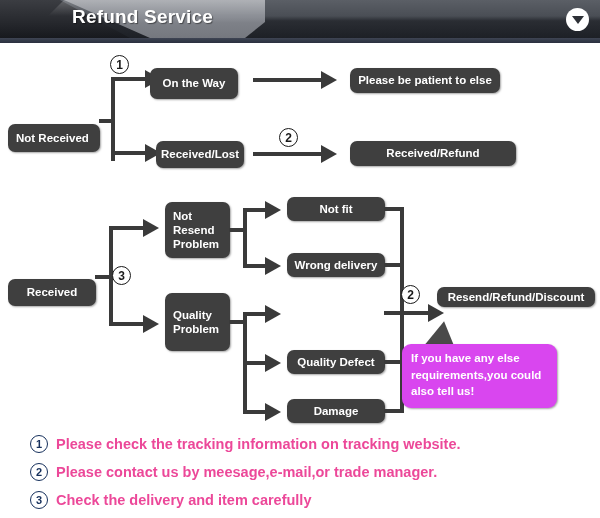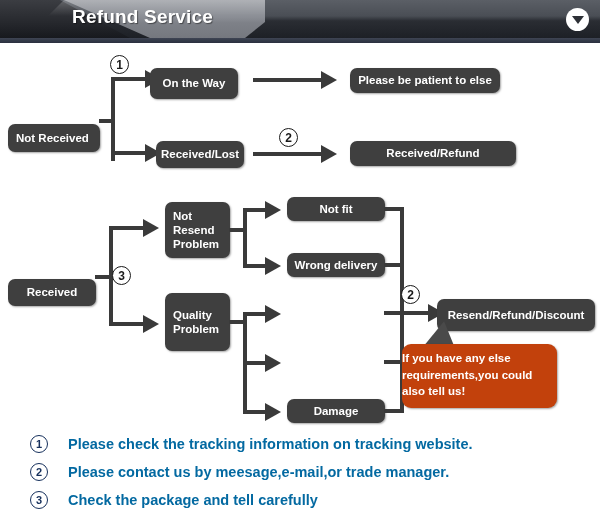--- a/index.html
+++ b/index.html
@@ -91,23 +91,23 @@
     position:absolute;width:19px;height:19px;border-radius:50%;
     border:1.6px solid #1a1a1a;background:#ffffff;
     color:#1a1a1a;font-size:12px;font-weight:bold;
     display:flex;align-items:center;justify-content:center;
     box-sizing:border-box;line-height:1;
   }
 
   
   .callout{
     position:absolute;left:402px;top:344px;width:155px;height:64px;
-    background:#c2410c;border-radius:9px;
+    background:#d946ef;border-radius:9px;
     color:#ffffff;font-weight:bold;font-size:11.5px;line-height:1.45;
-    padding:6px 0;box-sizing:border-box;
+    padding:6px 9px;box-sizing:border-box;
     box-shadow:1px 1px 2px rgba(0,0,0,.35);
   }
   .callout-tail{
     position:absolute;left:428px;top:322px;width:0;height:0;
     border-left:12px solid transparent;
     border-right:22px solid transparent;
     border-bottom:28px solid #4a4a4a;
     transform:rotate(16deg);
   }
 
@@ -115,21 +115,21 @@
   .legend{position:absolute;left:30px;top:433px;width:560px;}
   .lg-row{display:flex;align-items:center;margin-bottom:6px;height:22px;}
   .lg-num{
     width:18px;height:18px;border-radius:50%;
     border:1.6px solid #16305c;background:#ffffff;color:#16305c;
     font-size:11px;font-weight:bold;
     display:flex;align-items:center;justify-content:center;
     box-sizing:border-box;flex:0 0 auto;line-height:1;
   }
   .lg-txt{
-    margin-left:20px;color:#0369a1;font-weight:bold;font-size:14.5px;
+    margin-left:8px;color:#ec4899;font-weight:bold;font-size:14.5px;
     white-space:nowrap;
   }
 </style>
 </head>
 <body>
 
 <div id="root">
 
   <div class="header">
     <div class="hdr-dark-tri"></div>
@@ -188,45 +188,46 @@
   <div class="ln v" style="left:243px;top:312px;height:100px;"></div>
   <div class="ln h" style="left:243px;top:312px;width:24px;"></div>
   <div class="ln h" style="left:243px;top:361px;width:24px;"></div>
   <div class="ln h" style="left:243px;top:410px;width:24px;"></div>
   <div class="arw" style="left:265px;top:305px;"></div>
   <div class="arw" style="left:265px;top:354px;"></div>
   <div class="arw" style="left:265px;top:403px;"></div>
 
   <div class="box" style="left:287px;top:197px;width:98px;height:24px;">Not fit</div>
   <div class="box" style="left:287px;top:253px;width:98px;height:24px;">Wrong delivery</div>
+  <div class="box" style="left:287px;top:350px;width:98px;height:24px;">Quality Defect</div>
   <div class="box" style="left:287px;top:399px;width:98px;height:24px;">Damage</div>
 
   <div class="ln h" style="left:384px;top:207px;width:20px;"></div>
   <div class="ln h" style="left:384px;top:263px;width:20px;"></div>
   <div class="ln h" style="left:384px;top:311px;width:20px;"></div>
   <div class="ln h" style="left:384px;top:360px;width:20px;"></div>
   <div class="ln h" style="left:384px;top:409px;width:20px;"></div>
   <div class="ln v" style="left:400px;top:207px;height:206px;"></div>
   <div class="ln h" style="left:400px;top:311px;width:30px;"></div>
   <div class="arw" style="left:428px;top:304px;"></div>
   <div class="cmark" style="left:401px;top:285px;">2</div>
 
-  <div class="box" style="left:437px;top:299px;width:158px;height:32px;">Resend/Refund/Discount</div>
+  <div class="box" style="left:437px;top:287px;width:158px;height:20px;">Resend/Refund/Discount</div>
 
   <div class="callout-tail"></div>
   <div class="callout">If you have any else requirements,you could also tell us!</div>
 
   <div class="legend">
     <div class="lg-row">
       <div class="lg-num">1</div>
       <div class="lg-txt">Please check the tracking information on tracking website.</div>
     </div>
     <div class="lg-row">
       <div class="lg-num">2</div>
       <div class="lg-txt">Please contact us by meesage,e-mail,or trade manager.</div>
     </div>
     <div class="lg-row">
       <div class="lg-num">3</div>
-      <div class="lg-txt">Check the package and tell carefully</div>
+      <div class="lg-txt">Check the delivery and item carefully</div>
     </div>
   </div>
 
 </div>
 
 </body></html>

